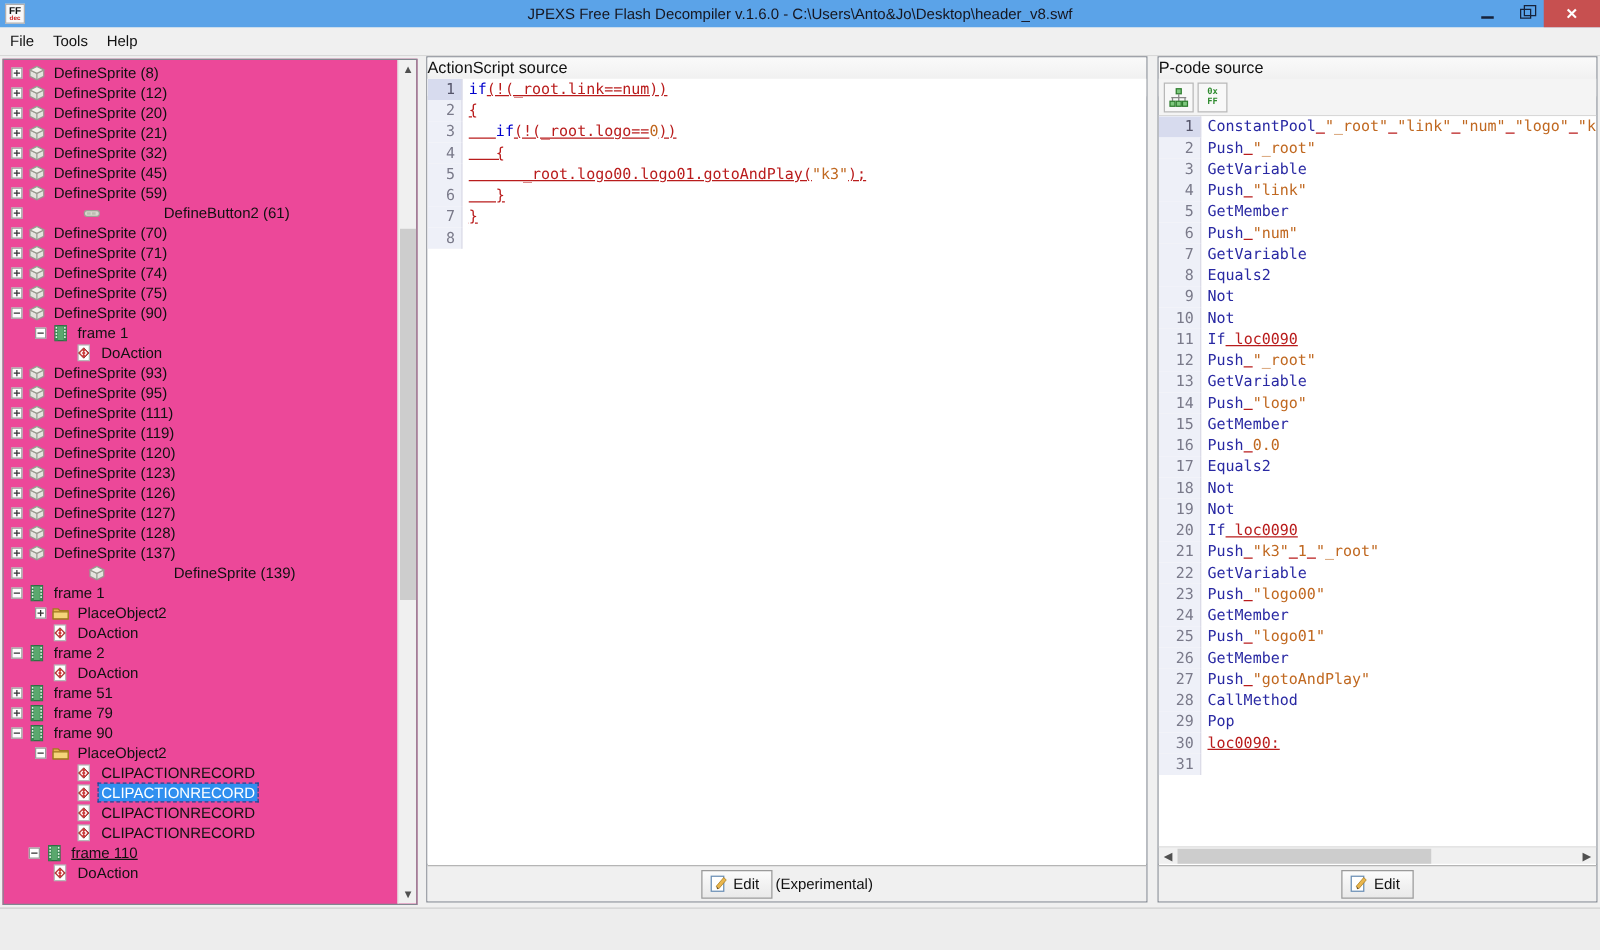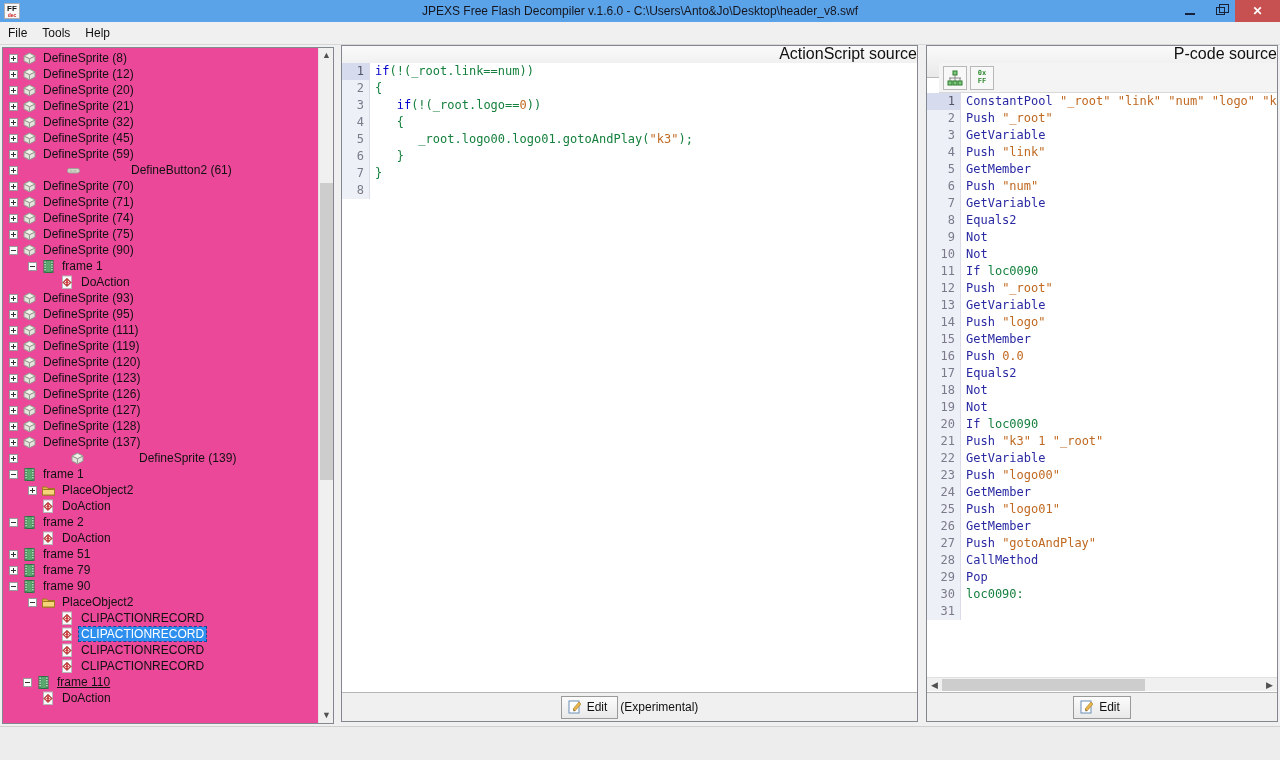--- a/index.html
+++ b/index.html
@@ -44,38 +44,38 @@
   .vscroll { position:absolute; right:0; top:0; width:15px; bottom:0; background:#f0f0f0; border-left:1px solid #e2e2e2; }
   .varrow { position:absolute; left:0; width:15px; height:15px; color:#505050; font-size:9px; text-align:center; line-height:15px; }
   .varrow.up { top:0; }
   .varrow.down { bottom:0; }
   .vthumb { position:absolute; left:1px; width:13px; top:20%; height:44%; background:#cdcdcd; }
 
   
   .panel { position:absolute; top:0; bottom:4px; background:#fff; border:1px solid #828790; }
   .panel.middle { left:341px; width:577px; }
   .panel.right { left:926px; width:352px; }
-  .phead { position:absolute; left:0; right:0; top:0; height:32px; background:linear-gradient(#fafafa,#e9e9e9); border-bottom:1px solid #b8b8b8; text-align:right; font-size:16px; color:#111; line-height:15px; }
+  .phead { position:absolute; left:0; right:0; top:0; height:32px; background:linear-gradient(#fafafa,#e9e9e9); border-bottom:1px solid #b8b8b8; text-align:left; font-size:13px; color:#111; line-height:15px; }
   .codearea { position:absolute; left:0; right:0; background:#fff; overflow:hidden; font-family:"DejaVu Sans Mono", monospace; font-size:12px; }
   .codearea.as { top:17px; bottom:30px; }
   .codearea.pc { top:47px; bottom:44px; }
   .crow { height:17px; line-height:17px; display:flex; }
   .ln { flex:none; text-align:right; padding-right:5px; background:#eef0f8; color:#7a7a8a; border-right:1px solid #dcdce8; }
   .as .ln { width:28px; }
   .pc .ln { width:34px; }
   .crow.cur .ln { background:#d7dbee; color:#55556a; }
   .ct { white-space:pre; padding-left:5px; color:#000; }
   .as .c-k { color:#0000cc; }
   .pc .c-k { color:#2929a3; }
   .c-s { color:#c06820; }
   .c-n { color:#c06820; }
-  .c-p { color:#15803d; }
+  .c-p { color:#b91c1c;text-decoration:underline; }
 
   
-  .pctoolbar { position:absolute; left:12px; right:0; top:17px; height:30px; background:#f4f4f4; border-bottom:1px solid #d8d8d8; display:flex; align-items:center; padding-left:4px; gap:3px; }
+  .pctoolbar { position:absolute; left:0; right:0; top:17px; height:30px; background:#f4f4f4; border-bottom:1px solid #d8d8d8; display:flex; align-items:center; padding-left:4px; gap:3px; }
   .toolbtn { width:24px; height:24px; background:#f8f8f8; border:1px solid #b8b8b8; display:flex; align-items:center; justify-content:center; }
   .hexlabel { font-size:7px; font-weight:bold; color:#2e8b2e; line-height:1.1; text-align:center; font-family:"DejaVu Sans Mono", monospace; white-space:pre; }
 
   
   .hscroll { position:absolute; left:0; right:0; bottom:30px; height:14px; background:#f0f0f0; border-top:1px solid #e0e0e0; }
   .harrow { position:absolute; top:0; width:15px; height:14px; color:#505050; font-size:9px; text-align:center; line-height:14px; }
   .harrow.left { left:0; } .harrow.right { right:0; }
   .hthumb { position:absolute; top:1px; height:12px; left:15px; width:58%; background:#cdcdcd; }
 
   

